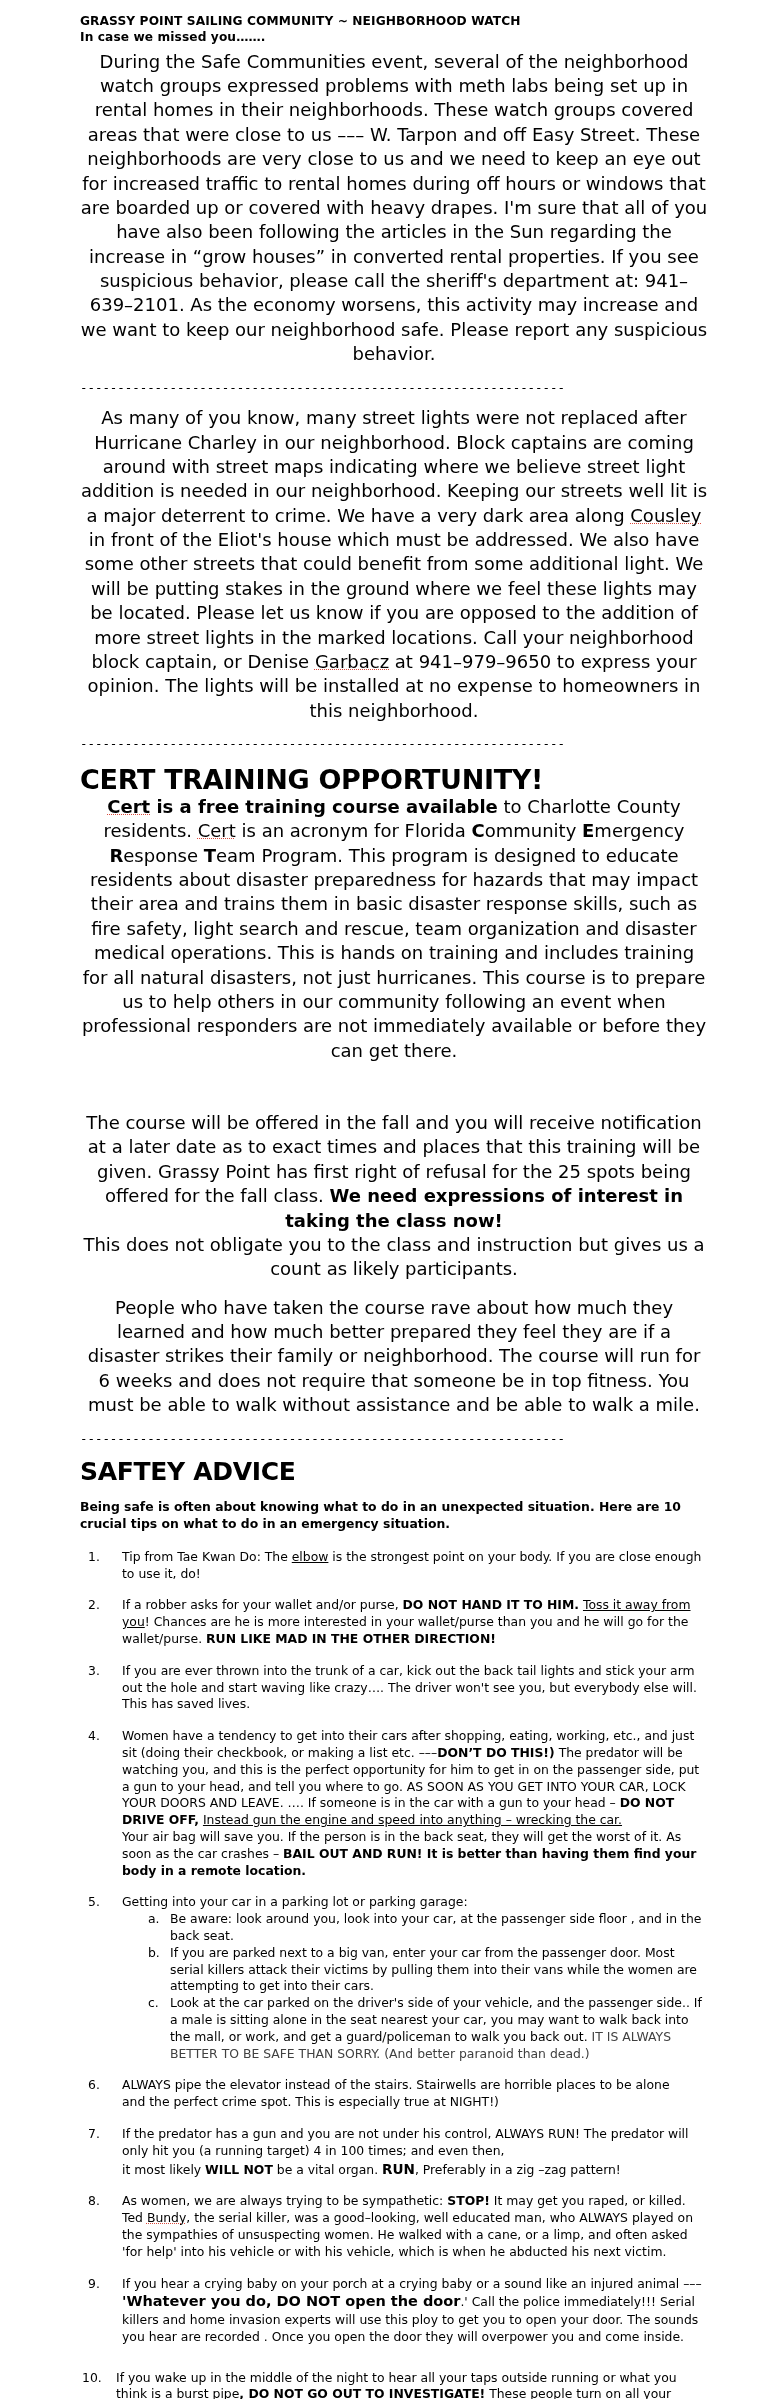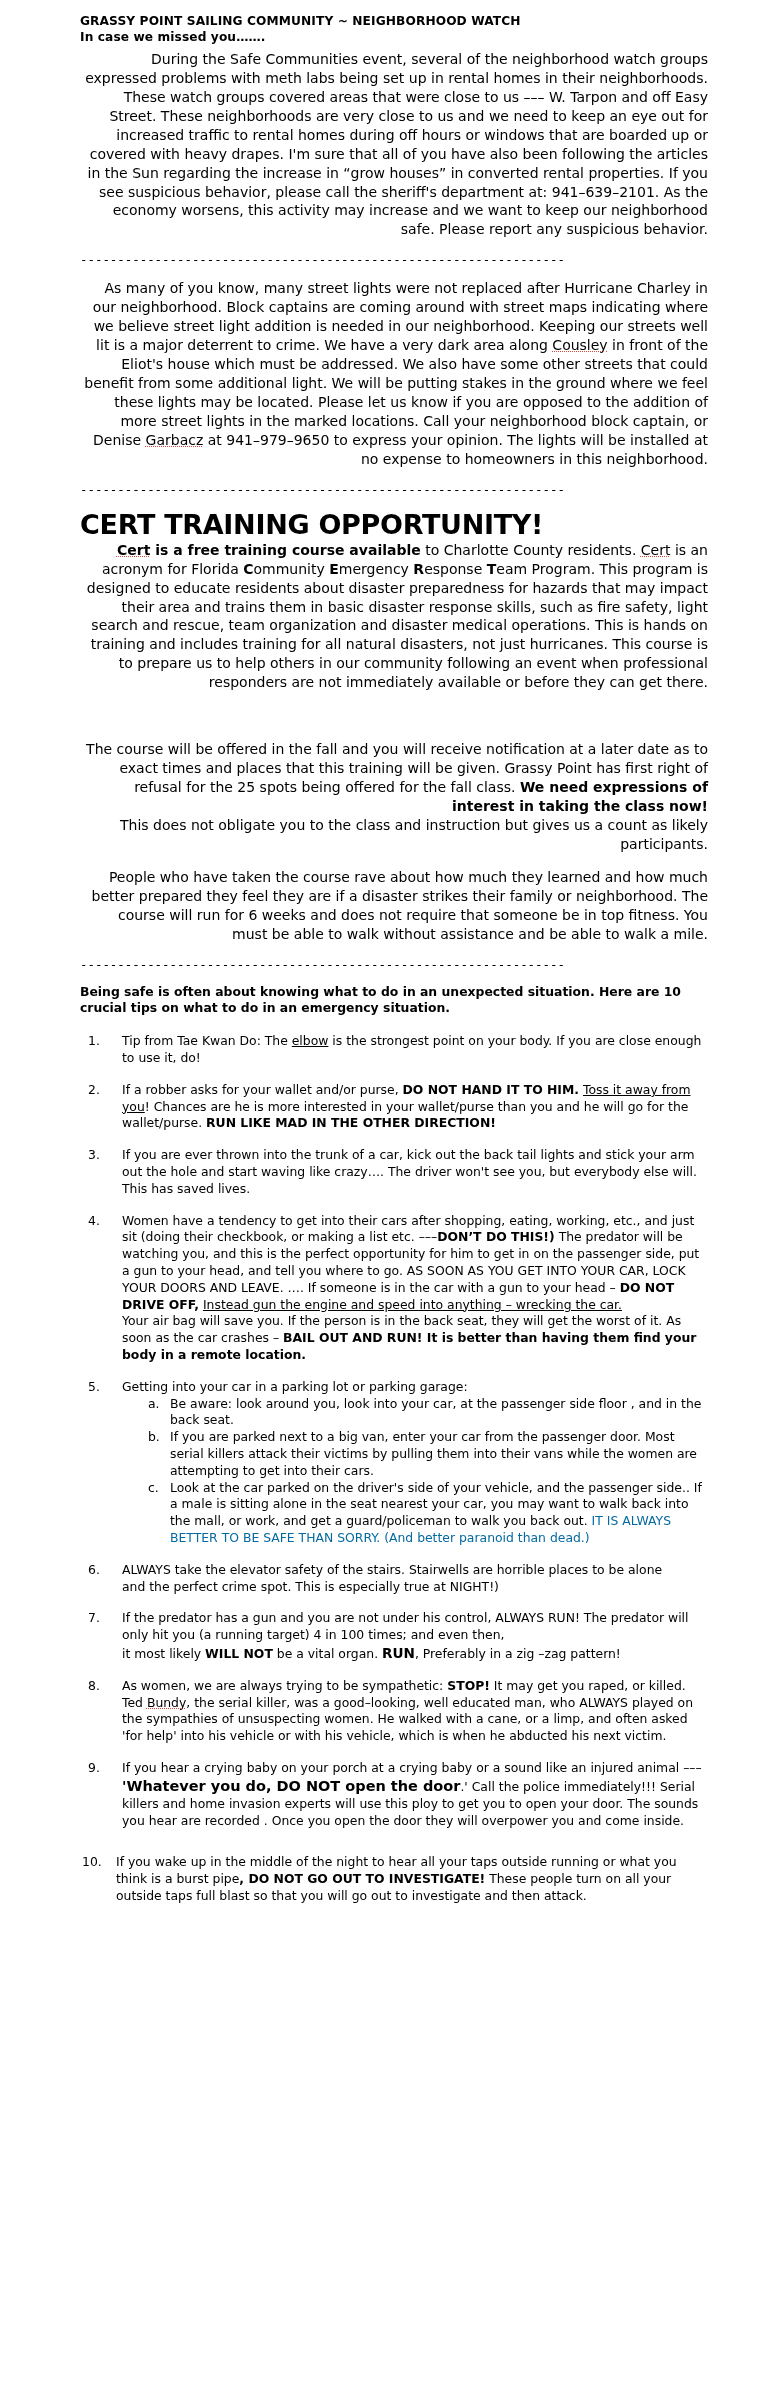--- a/index.html
+++ b/index.html
@@ -38,37 +38,37 @@
     line-height: 1.12;
     margin: 14px 0 0 0;
   }
   h1.safety {
     font-size: 25px;
     margin: 13px 0 13px 0;
   }
 
   
   p.body {
-    font-size: 14px;
+    font-size: 18px;
     line-height: 1.355;
     margin: 0 0 14px 0;
-    text-align: right;
+    text-align: center;
   }
   p.tight { margin-bottom: 0; margin-top: 48px; }
 
   .lead-bold {
     font-weight: bold;
     font-size: 12.4px;
     line-height: 1.355;
     margin: 0 0 16px 0;
   }
 
   b, strong { font-weight: bold; }
   .ub { font-weight: normal; text-decoration: underline; }
-  .red { color: #0369a1; }
+  .red { color: #404040; }
   .big { font-size: 14.5px; font-weight: bold; }
   .bigger { font-size: 13.6px; font-weight: bold; }
 
   
   .sp {
     text-decoration: underline;
     text-decoration-style: dotted;
     text-decoration-color: #d94a3d;
     text-decoration-thickness: 1px;
     text-underline-offset: 1px;
@@ -156,20 +156,21 @@
 
   <p class="body"><span class="spb">Cert</span><b> is a free training course available</b><span> to Charlotte County residents.  </span><span class="sp">Cert</span><span> is an acronym for Florida </span><b>C</b><span>ommunity </span><b>E</b><span>mergency </span><b>R</b><span>esponse </span><b>T</b><span>eam Program.  This program is designed to educate residents about disaster preparedness for hazards that may impact their area and trains them in basic disaster response skills, such as fire safety, light search and rescue, team organization and disaster medical operations.  This is hands on training and includes training for all natural disasters, not just hurricanes.  This course is to prepare us to help others in our community following an event when professional responders are not immediately available or before they can get there.</span></p>
 
   <p class="body tight"><span>The course will be offered in the fall and you will receive notification at a later date as to exact times and places that this training will be given.  Grassy Point has first right of refusal for the 25 spots being offered for the fall class.  </span><b>We need expressions of interest in taking the class now!</b></p>
   <p class="body">This does not obligate you to the class and instruction but gives us a count as likely participants.</p>
 
   <p class="body">People who have taken the course rave about how much they learned and how much better prepared they feel they are if a disaster strikes their family or neighborhood.  The course will run for 6 weeks and does not require that someone be in top fitness.  You must be able to walk without assistance and be able to walk a mile.</p>
 
   <div class="rule">-----------------------------------------------------------------</div>
 
+  <h1 class="section-title safety">SAFTEY ADVICE</h1>
 
   <p class="lead-bold">Being safe is often about knowing what to do in an unexpected situation.  Here are 10 crucial tips on what to do in an emergency situation.</p>
 
   <ol class="tips">
 
     <li>
       <span class="num">1.</span><span>Tip from Tae Kwan Do:  The </span><span class="ub">elbow</span><span> is the strongest point on your body. If you are close enough to use it, do!</span>
     </li>
 
     <li>
@@ -187,21 +188,21 @@
     <li>
       <span class="num">5.</span><span>Getting into your car in a parking lot or parking garage:</span>
       <ol class="sub">
         <li><span class="num">a.</span><span>Be aware: look around you, look into your car, at the passenger side floor , and in the back seat.</span></li>
         <li><span class="num">b.</span><span>If you are parked next to a big van, enter your car from the passenger door. Most serial killers attack their victims by pulling them into their vans while the women are attempting to get into their cars.</span></li>
         <li><span class="num">c.</span><span>Look at the car parked on the driver's side of your vehicle, and the passenger side.. If a male is sitting alone in the seat nearest your car, you may want to walk back into the mall, or work, and get a guard/policeman to walk you back out. </span><span class="red">IT IS ALWAYS BETTER TO BE SAFE THAN SORRY. (And better paranoid than dead.)</span></li>
       </ol>
     </li>
 
     <li>
-      <span class="num">6.</span><span>ALWAYS take the elevator safety of the stairs. Stairwells are horrible places to be alone</span><br><span>and the perfect crime spot. This is especially true at NIGHT!)</span>
+      <span class="num">6.</span><span>ALWAYS pipe the elevator instead of the stairs. Stairwells are horrible places to be alone</span><br><span>and the perfect crime spot. This is especially true at NIGHT!)</span>
     </li>
 
     <li>
       <span class="num">7.</span><span>If the predator has a gun and you are not under his control, ALWAYS RUN! The predator will only hit you (a running target) 4 in 100 times; and even then,</span><br><span>it most likely </span><b>WILL NOT</b><span> be a vital organ. </span><b class="bigger">RUN</b><span>, Preferably in a zig –zag pattern!</span>
     </li>
 
     <li>
       <span class="num">8.</span><span>As women, we are always trying to be sympathetic: </span><b>STOP!</b><span>  It may get you raped, or killed.  Ted </span><span class="sp">Bundy</span><span>, the serial killer, was a good–looking, well educated man, who ALWAYS played on the sympathies of unsuspecting women. He walked with a cane, or a limp, and often asked 'for help' into his vehicle or with his vehicle, which is when he abducted his next victim.</span>
     </li>
 

